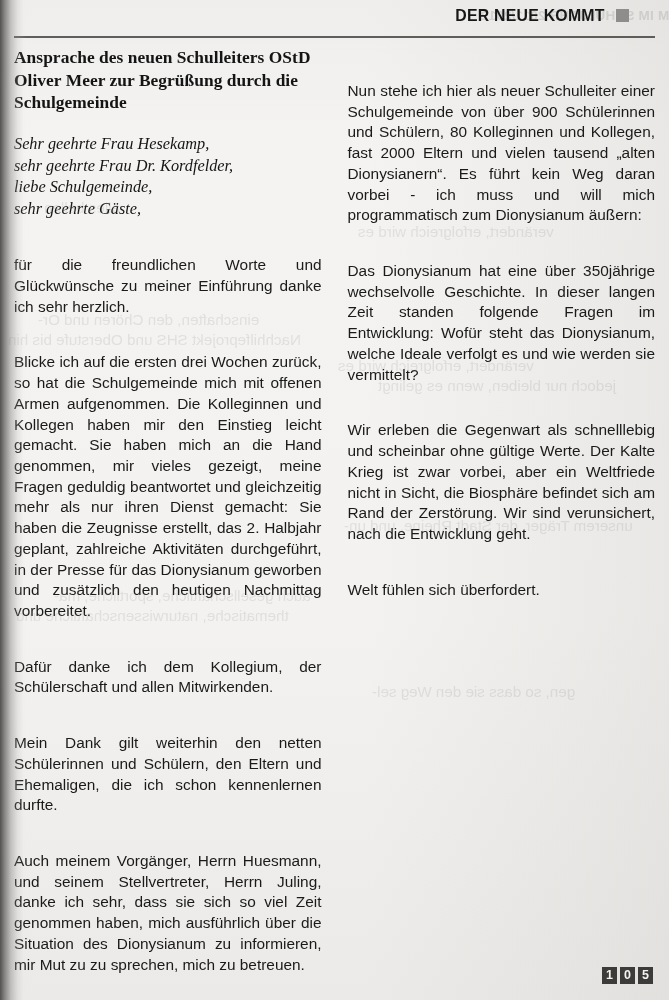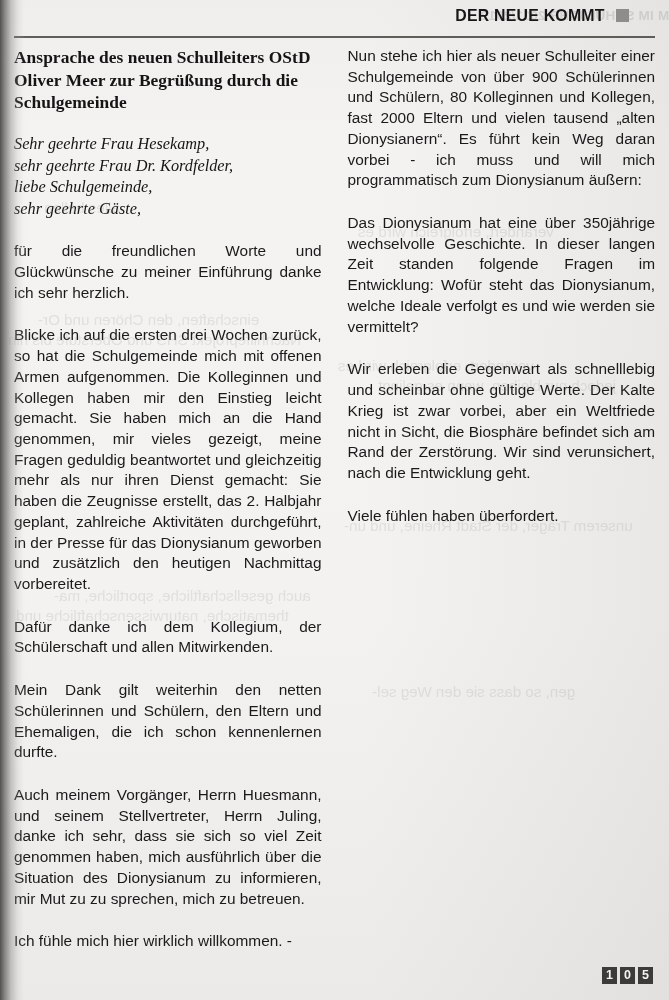--- a/index.html
+++ b/index.html
@@ -155,21 +155,21 @@
     margin: 0 0 14.5px 0;
     font-family: "Liberation Sans", sans-serif;
     font-size: 15.4px;
     line-height: 1.345;
     text-align: justify;
     text-justify: inter-word;
     color: #1a1a1a;
     hyphens: manual;
   }
 
-  p.body.gap-big { margin-bottom: 22px; }
+  p.body.gap-big { margin-bottom: 22px; margin-top: 35px; }
   p.body.last { margin-bottom: 0; }
 
   
   #folio {
     position: absolute;
     right: 16px;
     bottom: 16px;
     display: flex;
     gap: 3px;
   }
@@ -243,21 +243,21 @@
       <div class="ghost" style="left:-6px; top:284px;">Nachhilfeprojekt SHS und Oberstufe bis hin</div>
       <div class="ghost" style="left:40px; top:540px;">auch gesellschaftliche, sportliche, ma-</div>
       <div class="ghost" style="left:2px; top:560px;">thematische, naturwissenschaftliche und</div>
     </div>
 
     <div class="column">
 
       <p class="body gap-big">Nun stehe ich hier als neuer Schulleiter einer Schulgemeinde von über 900 Schülerinnen und Schülern, 80 Kolleginnen und Kollegen, fast 2000 Eltern und vielen tausend „alten Dionysianern“. Es führt kein Weg daran vorbei - ich muss und will mich programmatisch zum Dionysianum äußern:</p>
       <p class="body gap-big">Das Dionysianum hat eine über 350jährige wechselvolle Geschichte. In dieser langen Zeit standen folgende Fragen im Entwicklung: Wofür steht das Dionysianum, welche Ideale verfolgt es und wie werden sie vermittelt?</p>
       <p class="body gap-big">Wir erleben die Gegenwart als schnelllebig und scheinbar ohne gültige Werte. Der Kalte Krieg ist zwar vorbei, aber ein Weltfriede nicht in Sicht, die Biosphäre befindet sich am Rand der Zerstörung. Wir sind verunsichert, nach die Entwicklung geht.</p>
-      <p class="body gap-big">Viele fühlen haben überfordert.</p>
+      <p class="body gap-big">Welt fühlen sich überfordert.</p>
 
       <div class="ghost" style="left:10px; top:176px;">verändert, erfolgreich wird es</div>
       <div class="ghost" style="left:-10px; top:310px;">verändert, erfolgreich wird es</div>
       <div class="ghost" style="left:30px; top:330px;">jedoch nur bleiben, wenn es gelingt</div>
       <div class="ghost" style="left:-4px; top:470px;">unserem Träger, der Stadt Rheine, und un-</div>
       <div class="ghost" style="left:24px; top:636px;">gen, so dass sie den Weg sel-</div>
     </div>
   </div>
 
   <div id="folio">

